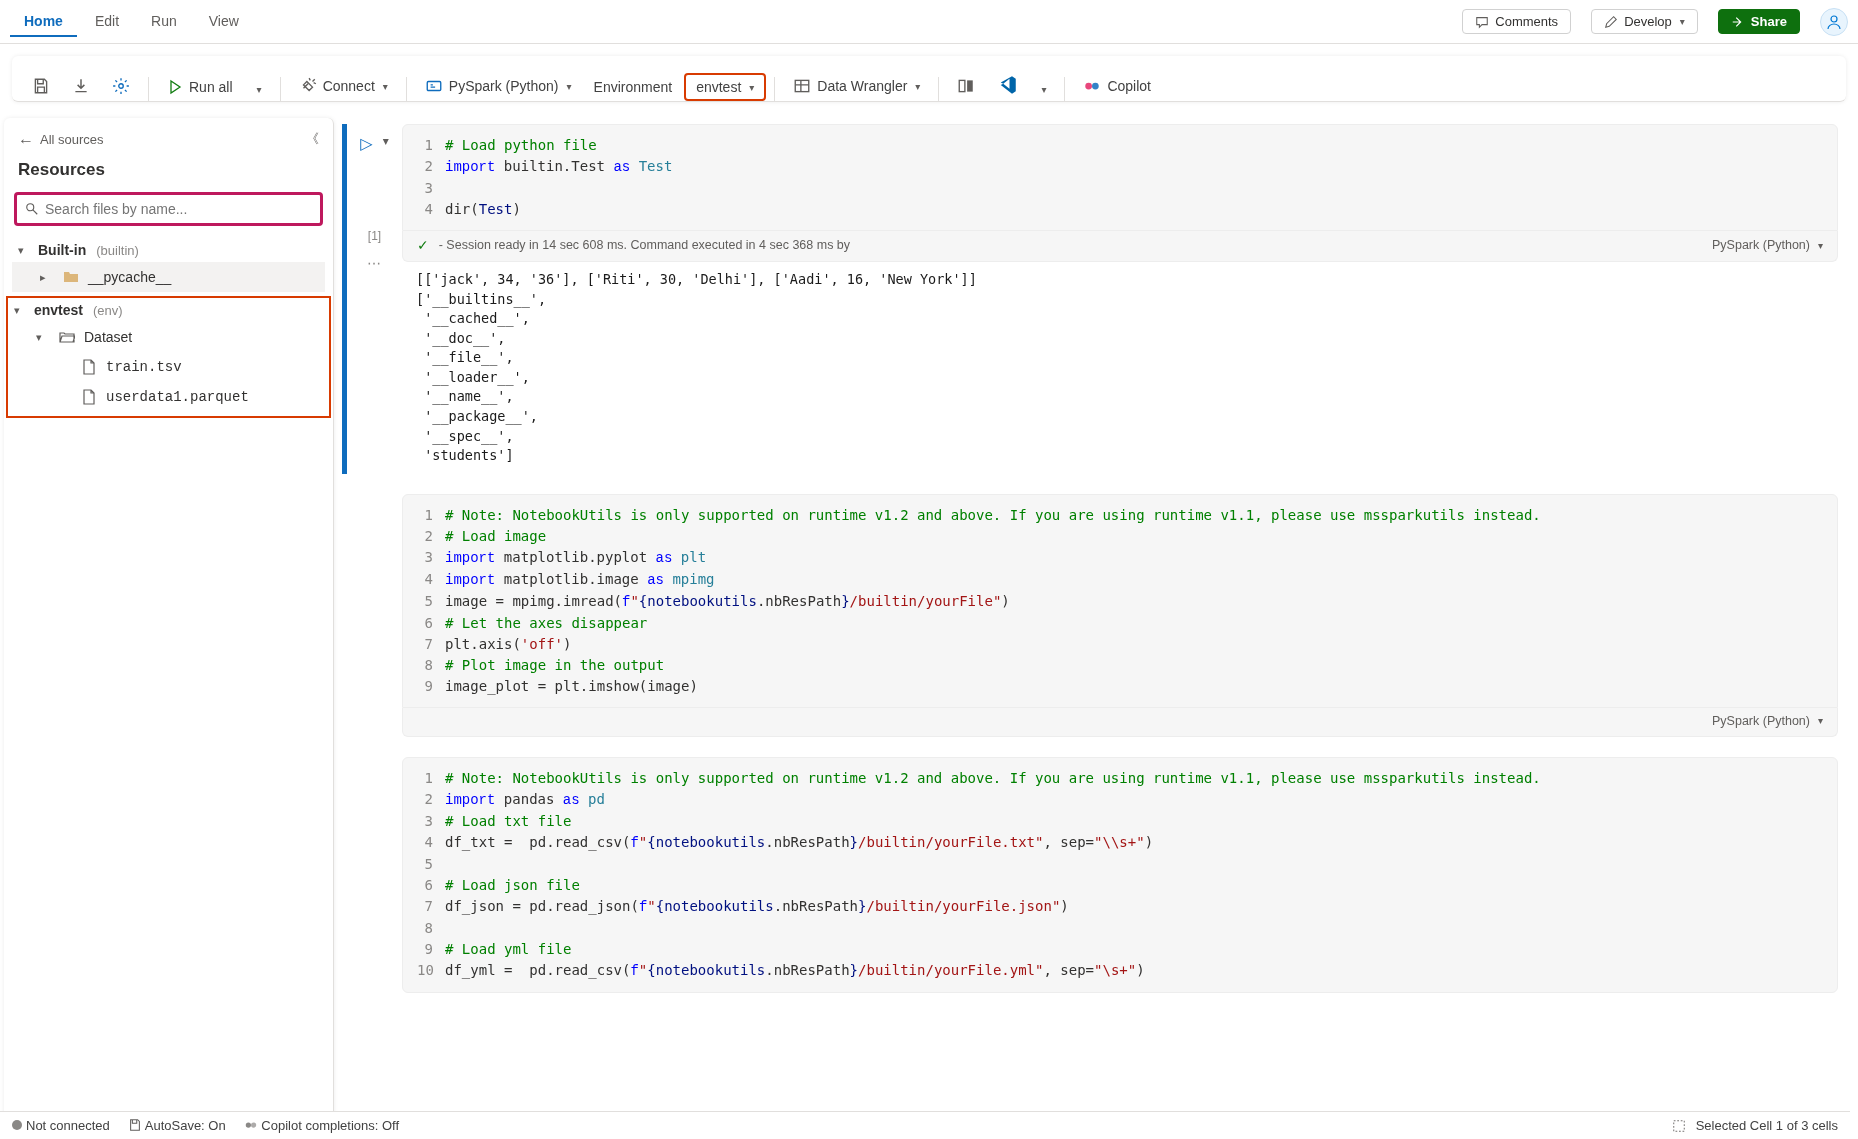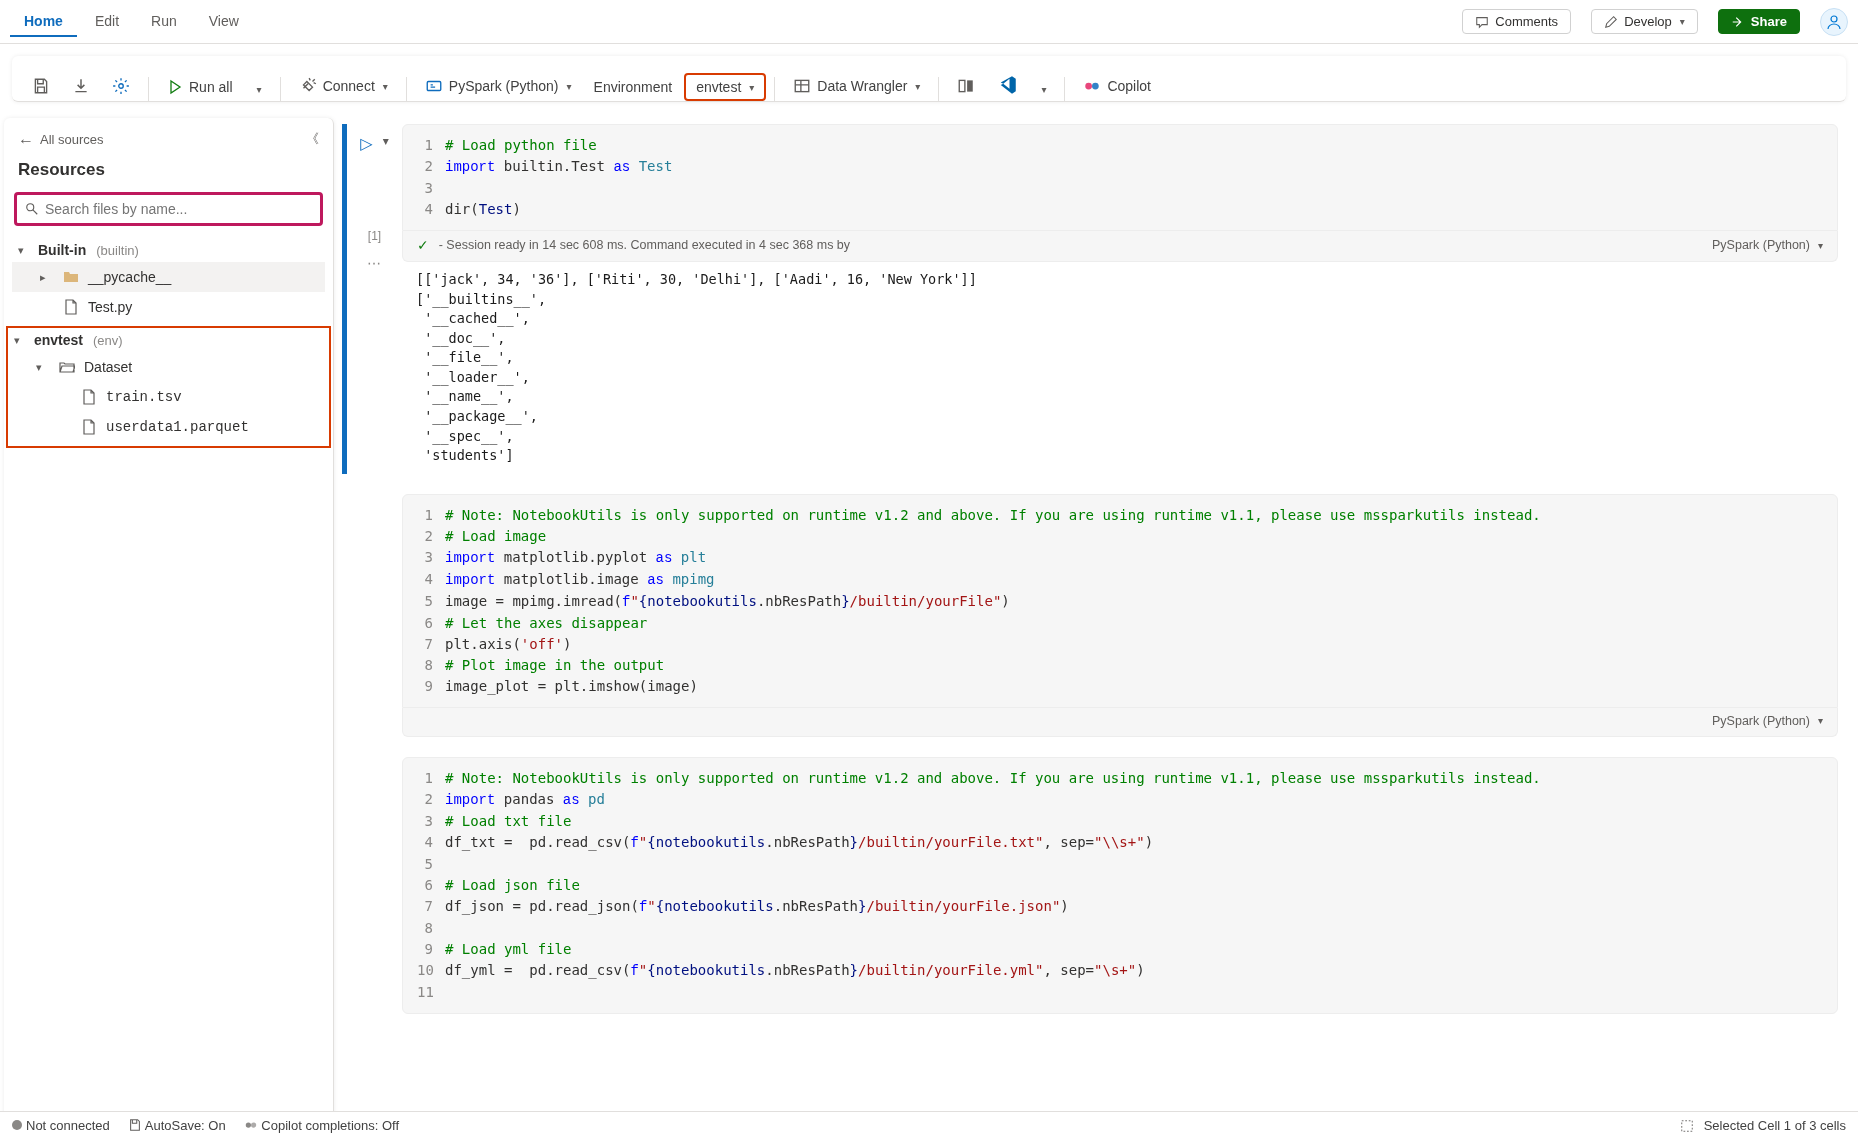--- a/index.html
+++ b/index.html
@@ -69,21 +69,21 @@
   
   .exec-row { display: flex; align-items: center; padding: 6px 14px 8px; font-size: 12.5px; color: #605e5c; background: #f6f6f6; border: 1px solid #ededed; border-top: none; border-radius: 0 0 6px 6px; }
   .exec-row .check { color: #107c10; margin-right: 10px; font-size: 14px; }
   .exec-row .lang { margin-left: auto; display: flex; align-items: center; gap: 6px; }
   
   .lang-row { display: flex; padding: 6px 14px 8px; font-size: 12.5px; color: #605e5c; background: #f6f6f6; border: 1px solid #ededed; border-top: none; border-radius: 0 0 6px 6px; }
   .lang-row .lang { margin-left: auto; display: flex; align-items: center; gap: 6px; }
   
   .output-block { font-family: Consolas, monospace; font-size: 13.5px; white-space: pre; padding: 8px 0 8px 14px; color: #1b1b1b; line-height: 1.45; }
   
-  .statusbar { position: absolute; bottom: 0; left: 0; right: 0; height: 28px; display: flex; align-items: center; padding: 0 12px; font-size: 13px; color: #424242; border-top: 1px solid #e1dfdd; background: #fff; gap: 18px; }
+  .statusbar { position: absolute; bottom: 0; left: 0; right: 8px; height: 28px; display: flex; align-items: center; padding: 0 12px; font-size: 13px; color: #424242; border-top: 1px solid #e1dfdd; background: #fff; gap: 18px; }
   .statusbar .right { margin-left: auto; display: flex; gap: 10px; align-items: center; text-align: center; }
   .status-dot { width: 10px; height: 10px; border-radius: 50%; background: #8a8886; display: inline-block; margin-right: 4px; }
   
   svg { display: block; }
 </style>
 </head>
 <body>
 
 <div class="menubar">
   <div class="menubar-left">
@@ -247,28 +247,20 @@
         <span class="sub">(builtin)</span>
       </div>
       <div class="tree-item selected">
         <span class="chev-t">▸</span>
         <span class="ficon">
             <svg width="16" height="16" viewBox="0 0 16 16">
               <path fill="#dcb67a" d="M1 3h5l1 2h8v8H1z"></path>
             </svg>
           </span>
         <span>__pycache__</span>
-      </div>
-      <div class="tree-item tree-item-file" style="padding-left:50px">
-        <span class="ficon">
-            <svg width="16" height="16" viewBox="0 0 16 16">
-              <path fill="none" stroke="#605e5c" stroke-width="1.2" d="M3 1h7l3 3v11H3zM10 1v3h3"></path>
-            </svg>
-          </span>
-        <span>Test.py</span>
       </div>
 
       <div class="highlighted-group">
         <div class="tree-group">
           <span class="chev-t">▾</span>
           <span class="label">envtest</span>
           <span class="sub">(env)</span>
         </div>
         <div class="tree-item">
           <span class="chev-t">▾</span>
@@ -470,24 +462,20 @@
               <span class="code"></span>
             </div>
 <div class="code-line">
               <span class="ln">9</span>
               <span class="code"><span class="c-comment"># Load yml file</span></span>
             </div>
 <div class="code-line">
               <span class="ln">10</span>
               <span class="code"><span>df_yml =  pd.read_csv(</span><span class="c-kw">f</span><span class="c-str">"</span><span class="c-id">{</span><span class="c-id">notebookutils</span><span>.nbResPath</span><span class="c-id">}</span><span class="c-str">/builtin/yourFile.yml"</span><span>, sep=</span><span class="c-str">"\s+"</span><span>)</span></span>
             </div>
-<div class="code-line">
-              <span class="ln">11</span>
-              <span class="code"></span>
-            </div>
         </div>
       </div>
     </div>
   </div>
 </div>
 
 <div class="statusbar">
   <span><span class="status-dot"></span><span>Not connected</span></span>
   <span>
     <svg style="display:inline;vertical-align:-2px" width="14" height="14" viewBox="0 0 16 16">

